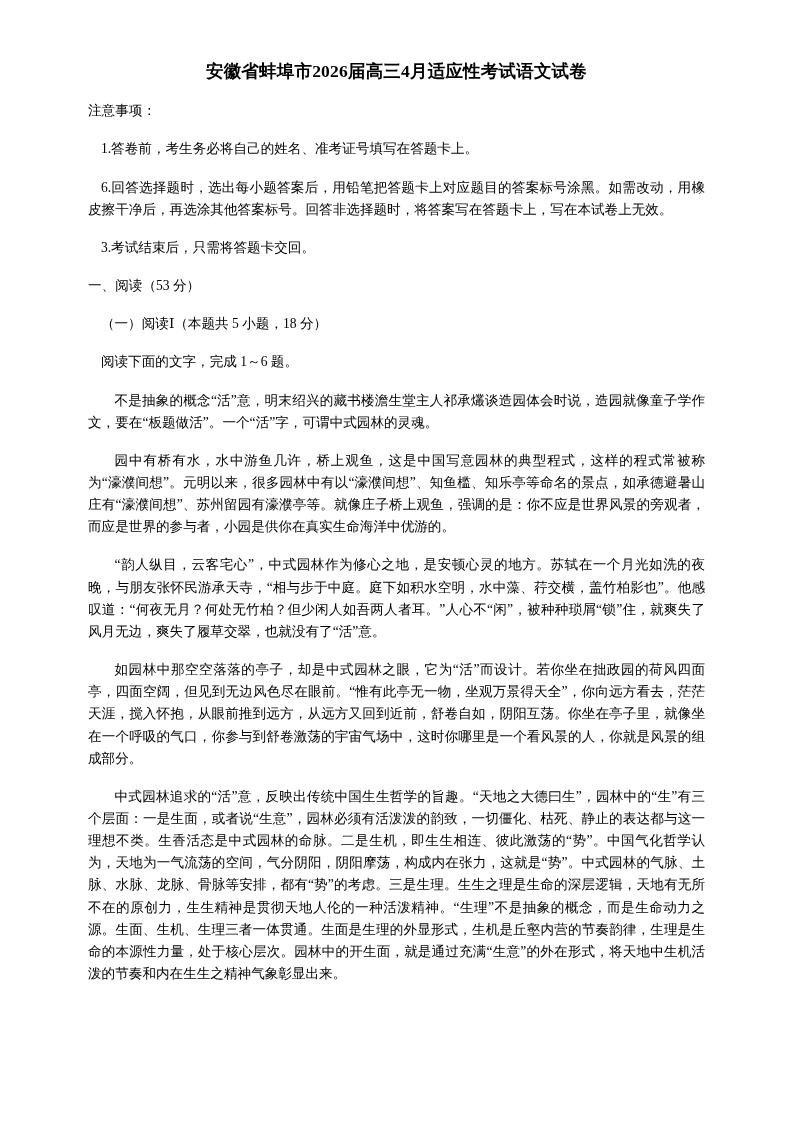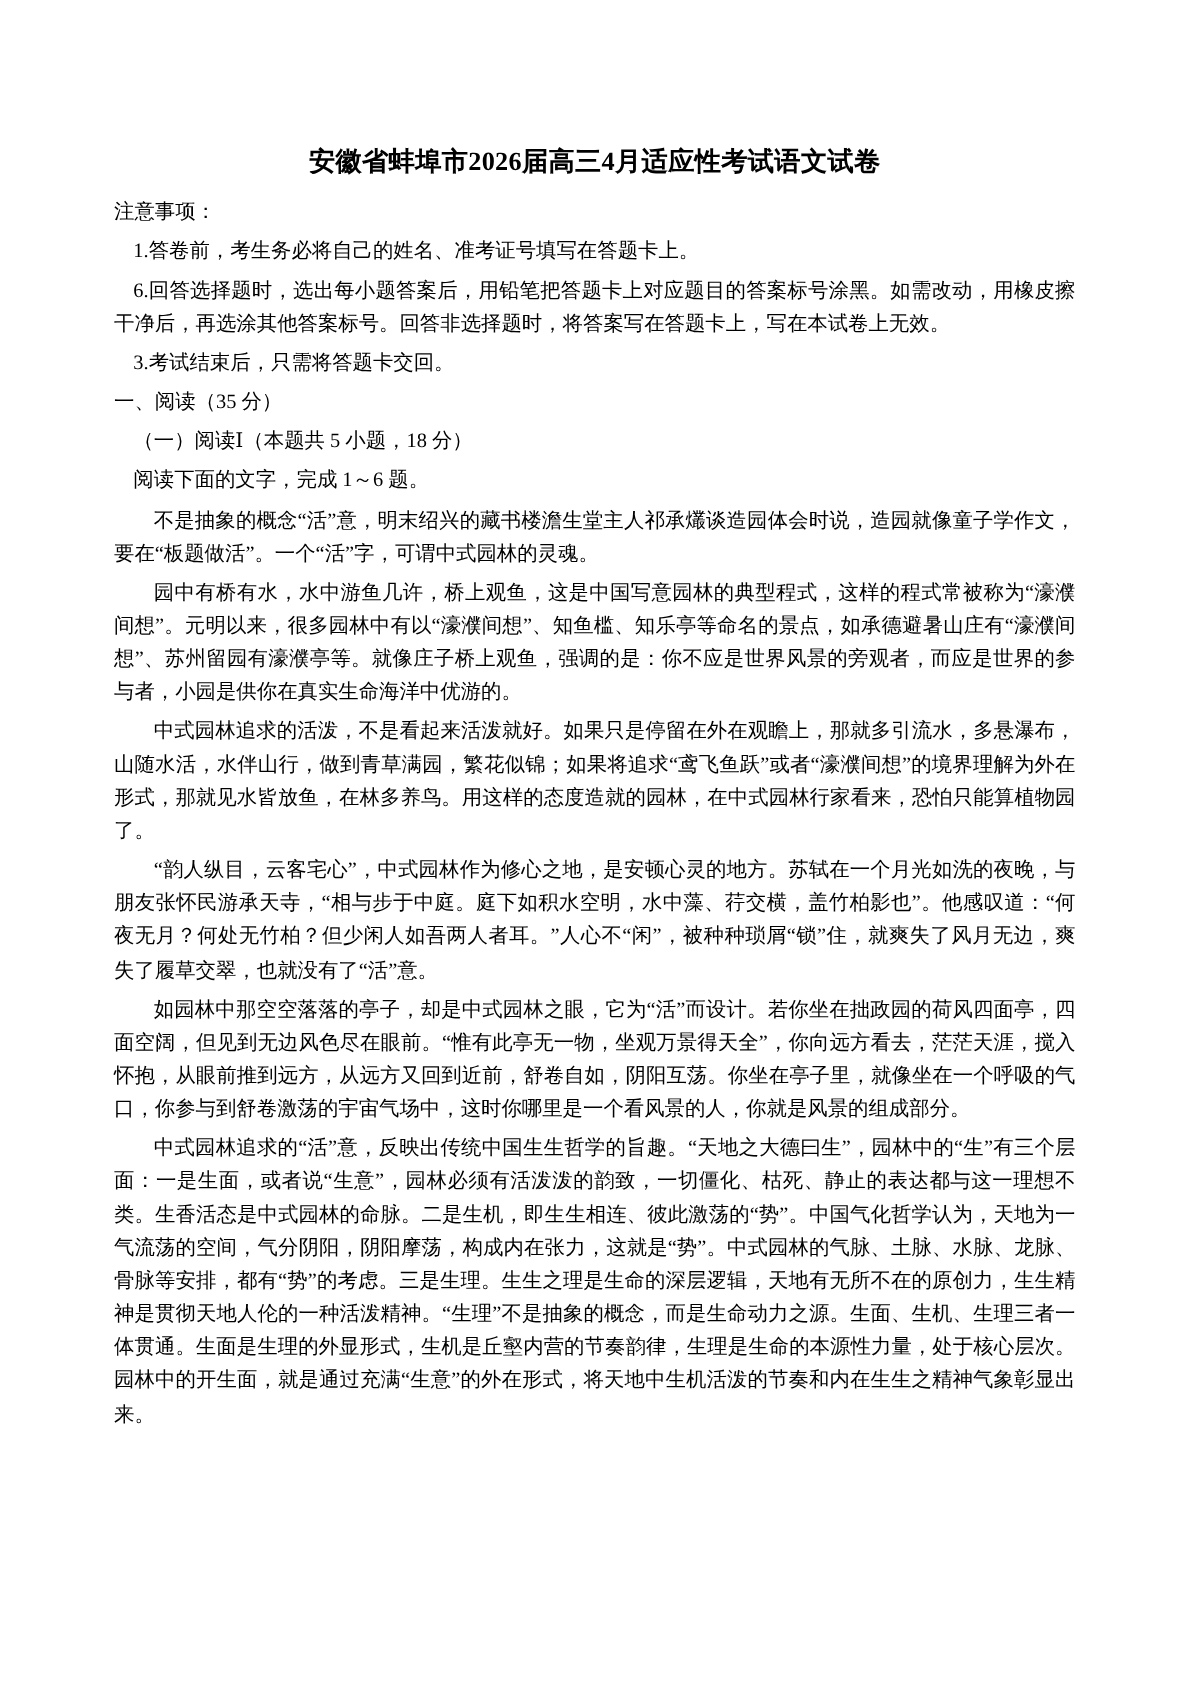--- a/index.html
+++ b/index.html
@@ -11,65 +11,64 @@
     width: 793px;
     height: 1121px;
     font-family: "Liberation Serif", "DejaVu Serif", serif;
     color: #000000;
     overflow: hidden;
   }
   .page {
     width: 793px;
     height: 1121px;
     box-sizing: border-box;
-    padding: 94px 72px 40px 72px;
+    padding: 58px 72px 40px 72px;
     position: relative;
   }
   .doc-title {
     text-align: center;
     font-size: 17.5px;
     font-weight: bold;
     line-height: 1.5;
     margin: 0 0 10px 0;
     letter-spacing: 0.2px;
   }
   .doc-subtitle {
     text-align: center;
     font-size: 13.5px;
     line-height: 1.6;
     margin: 0 0 12px 0;
   }
   .para {
     font-size: 13.6px;
     line-height: 1.63;
-    margin: 4px;
+    margin: 16px;
     text-align: justify;
     text-justify: inter-ideograph;
   }
   .indent-0 { text-indent: 0; }
   .indent-1 { text-indent: 1.95em; }
   .indent-half { text-indent: 0.95em; }
 </style>
 </head>
 <body>
 
 <div class="page">
 
   <h1 class="doc-title">安徽省蚌埠市2026届高三4月适应性考试语文试卷</h1>
 
 
   <p class="para indent-0">注意事项：</p>
   <p class="para indent-half">1.答卷前，考生务必将自己的姓名、准考证号填写在答题卡上。</p>
   <p class="para indent-half">6.回答选择题时，选出每小题答案后，用铅笔把答题卡上对应题目的答案标号涂黑。如需改动，用橡皮擦干净后，再选涂其他答案标号。回答非选择题时，将答案写在答题卡上，写在本试卷上无效。</p>
   <p class="para indent-half">3.考试结束后，只需将答题卡交回。</p>
 
-  <p class="para indent-0">一、阅读（35 分）</p>
+  <p class="para indent-0">一、阅读（53 分）</p>
   <p class="para indent-half">（一）阅读Ⅰ（本题共 5 小题，18 分）</p>
   <p class="para indent-half">阅读下面的文字，完成 1～6 题。</p>
 
   <p class="para indent-1">不是抽象的概念“活”意，明末绍兴的藏书楼澹生堂主人祁承爜谈造园体会时说，造园就像童子学作文，要在“板题做活”。一个“活”字，可谓中式园林的灵魂。</p>
   <p class="para indent-1">园中有桥有水，水中游鱼几许，桥上观鱼，这是中国写意园林的典型程式，这样的程式常被称为“濠濮间想”。元明以来，很多园林中有以“濠濮间想”、知鱼槛、知乐亭等命名的景点，如承德避暑山庄有“濠濮间想”、苏州留园有濠濮亭等。就像庄子桥上观鱼，强调的是：你不应是世界风景的旁观者，而应是世界的参与者，小园是供你在真实生命海洋中优游的。</p>
-  <p class="para indent-1">中式园林追求的活泼，不是看起来活泼就好。如果只是停留在外在观瞻上，那就多引流水，多悬瀑布，山随水活，水伴山行，做到青草满园，繁花似锦；如果将追求“鸢飞鱼跃”或者“濠濮间想”的境界理解为外在形式，那就见水皆放鱼，在林多养鸟。用这样的态度造就的园林，在中式园林行家看来，恐怕只能算植物园了。</p>
   <p class="para indent-1">“韵人纵目，云客宅心”，中式园林作为修心之地，是安顿心灵的地方。苏轼在一个月光如洗的夜晚，与朋友张怀民游承天寺，“相与步于中庭。庭下如积水空明，水中藻、荇交横，盖竹柏影也”。他感叹道：“何夜无月？何处无竹柏？但少闲人如吾两人者耳。”人心不“闲”，被种种琐屑“锁”住，就爽失了风月无边，爽失了履草交翠，也就没有了“活”意。</p>
   <p class="para indent-1">如园林中那空空落落的亭子，却是中式园林之眼，它为“活”而设计。若你坐在拙政园的荷风四面亭，四面空阔，但见到无边风色尽在眼前。“惟有此亭无一物，坐观万景得天全”，你向远方看去，茫茫天涯，搅入怀抱，从眼前推到远方，从远方又回到近前，舒卷自如，阴阳互荡。你坐在亭子里，就像坐在一个呼吸的气口，你参与到舒卷激荡的宇宙气场中，这时你哪里是一个看风景的人，你就是风景的组成部分。</p>
   <p class="para indent-1">中式园林追求的“活”意，反映出传统中国生生哲学的旨趣。“天地之大德曰生”，园林中的“生”有三个层面：一是生面，或者说“生意”，园林必须有活泼泼的韵致，一切僵化、枯死、静止的表达都与这一理想不类。生香活态是中式园林的命脉。二是生机，即生生相连、彼此激荡的“势”。中国气化哲学认为，天地为一气流荡的空间，气分阴阳，阴阳摩荡，构成内在张力，这就是“势”。中式园林的气脉、土脉、水脉、龙脉、骨脉等安排，都有“势”的考虑。三是生理。生生之理是生命的深层逻辑，天地有无所不在的原创力，生生精神是贯彻天地人伦的一种活泼精神。“生理”不是抽象的概念，而是生命动力之源。生面、生机、生理三者一体贯通。生面是生理的外显形式，生机是丘壑内营的节奏韵律，生理是生命的本源性力量，处于核心层次。园林中的开生面，就是通过充满“生意”的外在形式，将天地中生机活泼的节奏和内在生生之精神气象彰显出来。</p>
 
 </div>
 
 </body></html>

